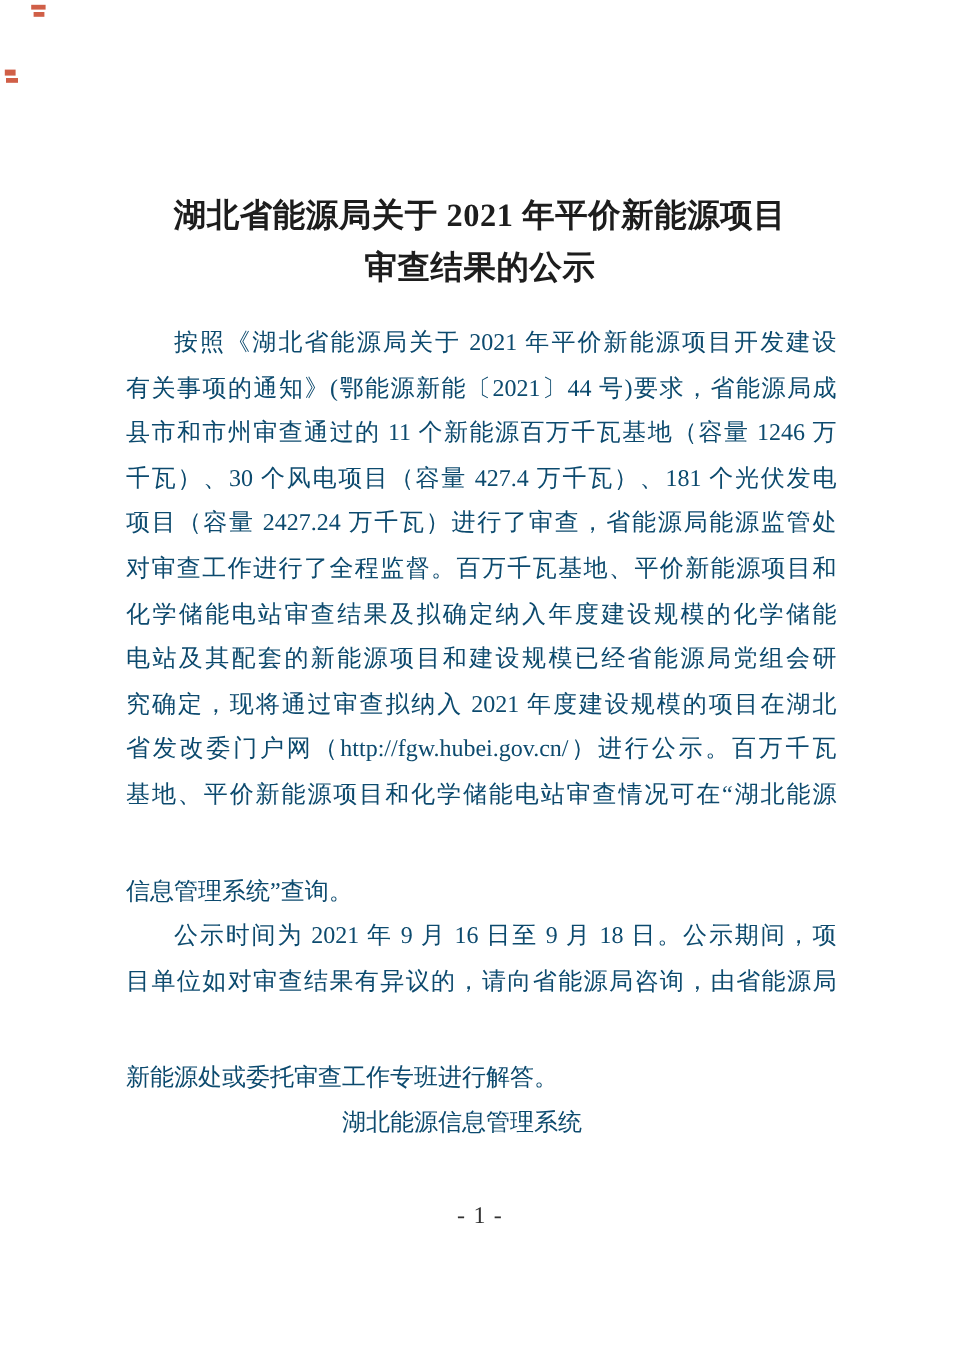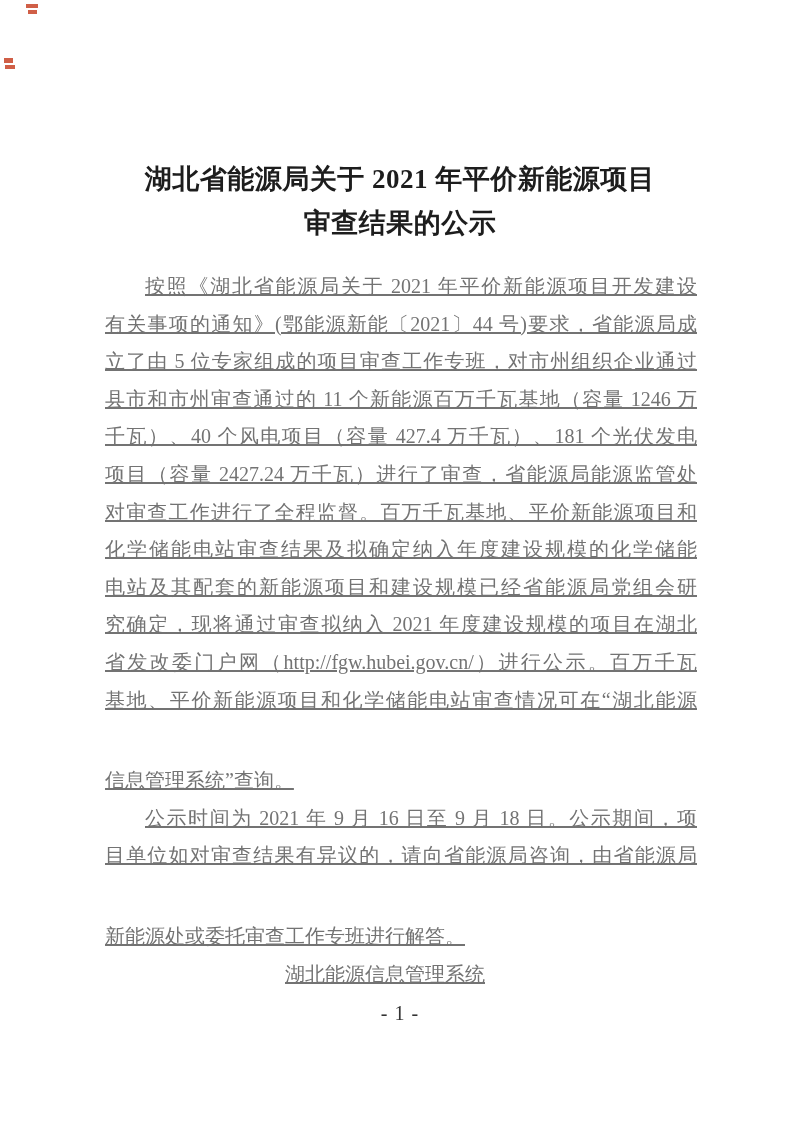--- a/index.html
+++ b/index.html
@@ -34,22 +34,21 @@
     color: #1d1d1d;
     letter-spacing: 0.5px;
     margin-top: 17px;
   }
   .content {
     position: absolute;
     top: 268px;
     left: 105px;
     width: 592px;
     font-size: 20px;
-    color: #737373;
-    text-decoration: underline;
+    color: #0c4a6e;
   }
   .bline {
     height: 37.6px;
     line-height: 37.6px;
     white-space: nowrap;
     text-align: justify;
     text-align-last: justify;
   }
   .bline.lastline {
     text-align: left;
@@ -88,23 +87,22 @@
   </div>
 
   <div class="doc-title">
     <div>湖北省能源局关于 2021 年平价新能源项目</div>
     <div>审查结果的公示</div>
   </div>
 
   <div class="content">
     <div class="bline indent">按照《湖北省能源局关于 2021 年平价新能源项目开发建设</div>
     <div class="bline">有关事项的通知》(鄂能源新能〔2021〕44 号)要求，省能源局成</div>
-    <div class="bline">立了由 5 位专家组成的项目审查工作专班，对市州组织企业通过</div>
     <div class="bline">县市和市州审查通过的 11 个新能源百万千瓦基地（容量 1246 万</div>
-    <div class="bline">千瓦）、40 个风电项目（容量 427.4 万千瓦）、181 个光伏发电</div>
+    <div class="bline">千瓦）、30 个风电项目（容量 427.4 万千瓦）、181 个光伏发电</div>
     <div class="bline">项目（容量 2427.24 万千瓦）进行了审查，省能源局能源监管处</div>
     <div class="bline">对审查工作进行了全程监督。百万千瓦基地、平价新能源项目和</div>
     <div class="bline">化学储能电站审查结果及拟确定纳入年度建设规模的化学储能</div>
     <div class="bline">电站及其配套的新能源项目和建设规模已经省能源局党组会研</div>
     <div class="bline">究确定，现将通过审查拟纳入 2021 年度建设规模的项目在湖北</div>
     <div class="bline">省发改委门户网（http://fgw.hubei.gov.cn/）进行公示。百万千瓦</div>
     <div class="bline">基地、平价新能源项目和化学储能电站审查情况可在“湖北能源</div>
     <div class="bline lastline">信息管理系统”查询。</div>
     <div class="bline indent">公示时间为 2021 年 9 月 16 日至 9 月 18 日。公示期间，项</div>
     <div class="bline">目单位如对审查结果有异议的，请向省能源局咨询，由省能源局</div>

